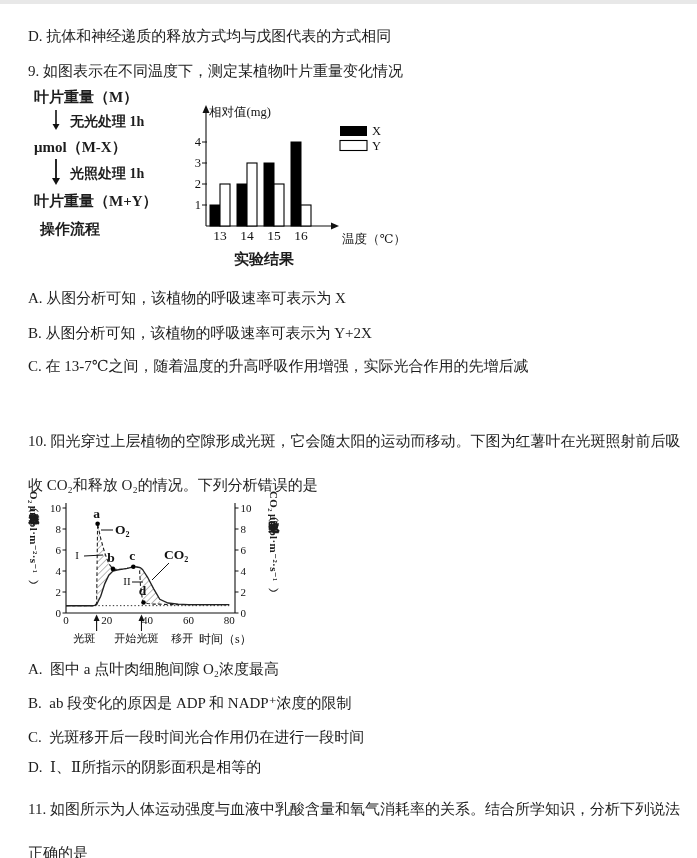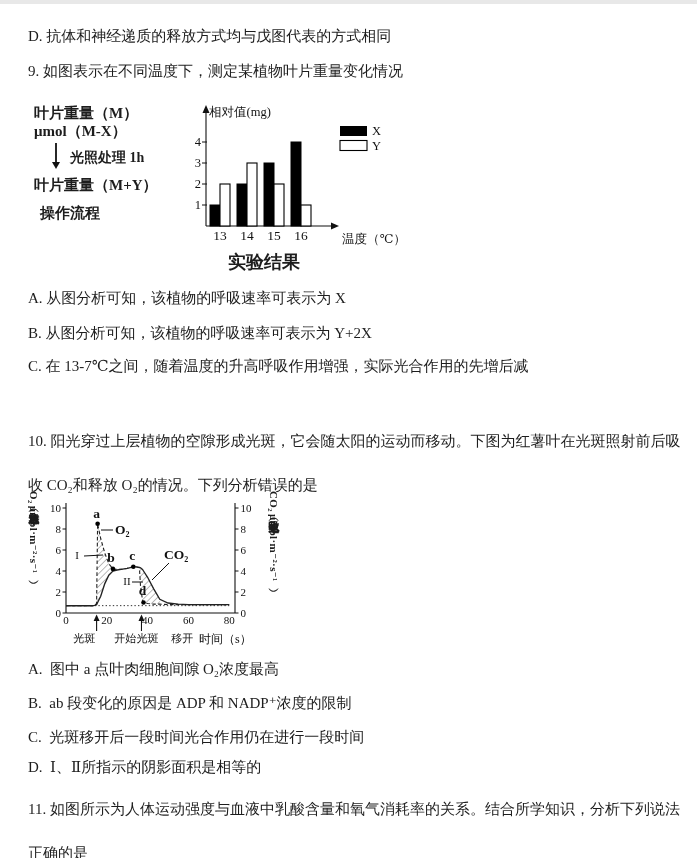--- a/index.html
+++ b/index.html
@@ -1,31 +1,31 @@
 <!DOCTYPE html>
 <html><head>
 <meta charset="utf-8">
 <style>
   html,body{margin:0;padding:0;background:#e8e8e8;}
   .page{position:relative;width:697px;height:858px;background:#ffffff;margin:4px auto;
         font-family:"Liberation Serif","DejaVu Serif",serif;color:#1d1d1d;overflow:hidden;}
   .tline{position:absolute;left:28px;right:16px;margin:0;font-size:15px;line-height:21px;white-space:pre-wrap;}
   .stem2{line-height:44px;}
   
-  .flow{position:absolute;left:34px;top:100px;width:160px;font-weight:bold;font-size:15px;}
+  .flow{position:absolute;left:34px;top:84px;width:160px;font-weight:bold;font-size:15px;}
   .flow .step{line-height:18px;margin:0;}
   .flow .arrowrow{display:flex;align-items:center;margin:3px 0 3px 16px;height:26px;}
   .flow .arrowrow.tall{height:30px;}
   .flow .arrowglyph{display:inline-block;width:14px;}
   .flow .arrowlabel{font-size:14px;font-weight:bold;margin-left:6px;white-space:pre;}
   .flow .flowcap{margin:10px 0 0 6px;width:110px;text-align:left;font-size:15px;}
   
   .barfig{position:absolute;left:190px;top:99px;width:270px;}
   .barfig svg{display:block;}
-  .figcap{margin:1px 0 0 14px;width:120px;text-align:center;font-weight:bold;font-size:18px;}
+  .figcap{margin:1px 0 0 14px;width:120px;text-align:center;font-weight:bold;font-size:15px;}
   
   .linefig{position:absolute;left:25px;top:487px;width:275px;height:172px;}
   .linefig svg{position:absolute;left:22px;top:0;}
   .vlab{position:absolute;top:0;height:172px;writing-mode:vertical-rl;font-size:11px;
         font-weight:bold;letter-spacing:0.4px;overflow:hidden;line-height:15px;}
   .vlab.left{left:1px;}
   .vlab.right{left:241px;}
   
   svg text{font-family:"Liberation Serif","DejaVu Serif",serif;fill:#111;}
   .axis{stroke:#111;stroke-width:1.1;fill:none;}
@@ -51,20 +51,29 @@
 </head>
 <body>
 
 <div class="page">
 
   <p class="tline" style="top:22px">D. 抗体和神经递质的释放方式均与戊图代表的方式相同</p>
   <p class="tline" style="top:57px">9. 如图表示在不同温度下，测定某植物叶片重量变化情况</p>
 
   <div class="flow">
     <p class="step">叶片重量（M）</p>
+    <div class="arrowrow">
+      <span class="arrowglyph">
+        <svg width="12" height="22" viewBox="0 0 12 22">
+            <line x1="6" y1="1" x2="6" y2="16" stroke="#111" stroke-width="1.6"></line>
+            <polygon points="2.5,15 9.5,15 6,21" fill="#111"></polygon>
+          </svg>
+      </span>
+      <span class="arrowlabel">无光处理 1h</span>
+    </div>
     <p class="step">μmol（M-X）</p>
     <div class="arrowrow tall">
       <span class="arrowglyph">
         <svg width="12" height="28" viewBox="0 0 12 28">
             <line x1="6" y1="1" x2="6" y2="21" stroke="#111" stroke-width="1.8"></line>
             <polygon points="2,20 10,20 6,27" fill="#111"></polygon>
           </svg>
       </span>
       <span class="arrowlabel">光照处理 1h</span>
     </div>

